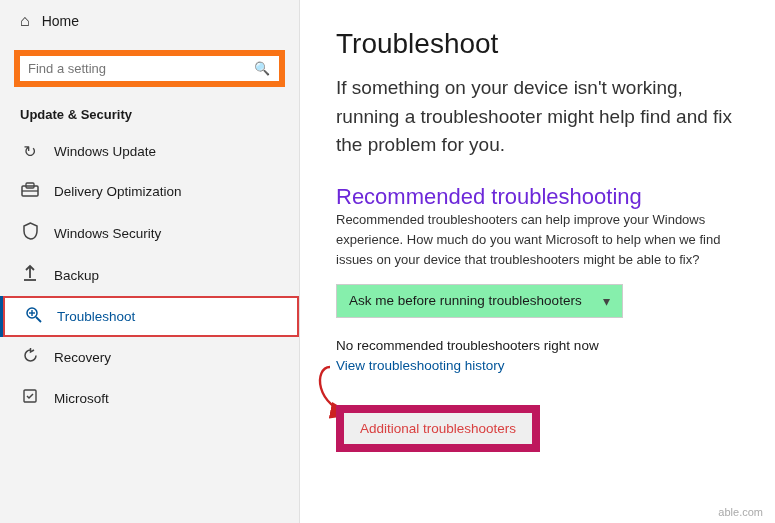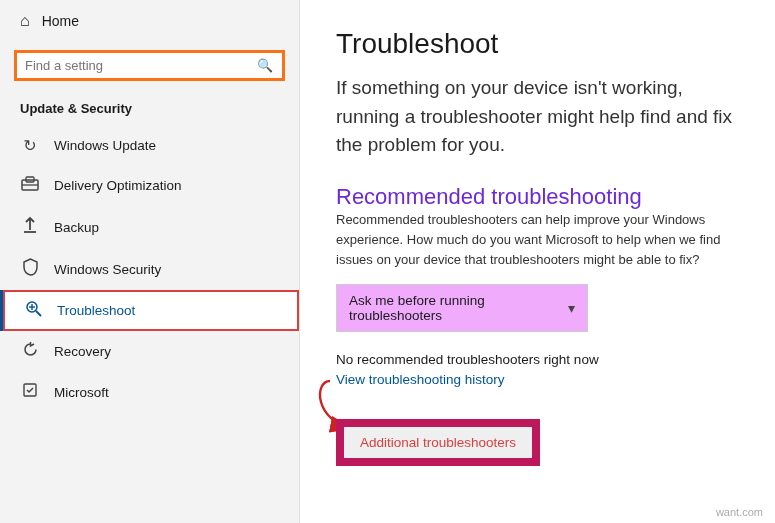--- a/index.html
+++ b/index.html
@@ -34,21 +34,21 @@
       color: #1a1a1a;
       cursor: pointer;
     }
     .sidebar-home .icon { margin-right: 12px; font-size: 16px; }
 
     .search-box {
       margin: 8px 14px 14px 14px;
       display: flex;
       align-items: center;
       background: #fff;
-      border: 3px solid #f97316;
+      border: 6px solid #f97316;
       padding: 5px 8px;
     }
     .search-box input {
       border: none;
       outline: none;
       flex: 1;
       font-size: 13px;
       background: transparent;
       color: #555;
     }
@@ -119,22 +119,22 @@
       color: #333;
       line-height: 1.55;
       margin-bottom: 14px;
     }
 
     .dropdown-select {
       display: flex;
       align-items: center;
       border: 1px solid #ccc;
       padding: 8px 12px;
-      width: 252px;
-      background: #f0abfc;
+      width: 287px;
+      background: #86efac;
       cursor: pointer;
       justify-content: space-between;
       margin-bottom: 20px;
       font-size: 13.5px;
       color: #1a1a1a;
     }
     .dropdown-arrow { font-size: 14px; color: #444; }
 
     .no-troubleshooter {
       font-size: 13.5px;
@@ -230,36 +230,36 @@
         <rect x="1" y="5" width="16" height="10" rx="1" stroke="#444" stroke-width="1.5" fill="none"></rect>
         <rect x="5" y="2" width="8" height="5" rx="1" stroke="#444" stroke-width="1.3" fill="none"></rect>
         <line x1="1" y1="10" x2="17" y2="10" stroke="#444" stroke-width="1.3"></line>
       </svg>
     </span>
     <span class="sidebar-item-label">Delivery Optimization</span>
   </div>
 
   <div class="sidebar-item">
     <span class="icon">
+      <svg width="17" height="18" viewBox="0 0 17 18" fill="none">
+        <path d="M8.5 1L2 4v5c0 4 3 7 6.5 8C15 17 15 9 15 9V4L8.5 1z" stroke="#444" stroke-width="1.5" fill="none"></path>
+      </svg>
+    </span>
+    <span class="sidebar-item-label">Windows Security</span>
+  </div>
+
+  <div class="sidebar-item">
+    <span class="icon">
       <svg width="16" height="18" viewBox="0 0 16 18" fill="none">
         <line x1="8" y1="14" x2="8" y2="2" stroke="#444" stroke-width="1.8"></line>
         <polyline points="4,6 8,2 12,6" stroke="#444" stroke-width="1.8" fill="none"></polyline>
         <line x1="2" y1="16" x2="14" y2="16" stroke="#444" stroke-width="1.8"></line>
       </svg>
     </span>
     <span class="sidebar-item-label">Backup</span>
-  </div>
-
-  <div class="sidebar-item">
-    <span class="icon">
-      <svg width="17" height="18" viewBox="0 0 17 18" fill="none">
-        <path d="M8.5 1L2 4v5c0 4 3 7 6.5 8C15 17 15 9 15 9V4L8.5 1z" stroke="#444" stroke-width="1.5" fill="none"></path>
-      </svg>
-    </span>
-    <span class="sidebar-item-label">Windows Security</span>
   </div>
 
   <div class="sidebar-item active" style="position:relative;">
     <div class="highlight-box"></div>
     <span class="icon" style="color:#005499;">
       <svg width="17" height="17" viewBox="0 0 17 17" fill="none">
         <circle cx="7" cy="7" r="5" stroke="#005499" stroke-width="1.5" fill="none"></circle>
         <line x1="11" y1="11" x2="16" y2="16" stroke="#005499" stroke-width="1.8"></line>
         <line x1="7" y1="4" x2="7" y2="10" stroke="#005499" stroke-width="1.4"></line>
         <line x1="4" y1="7" x2="10" y2="7" stroke="#005499" stroke-width="1.4"></line>
@@ -314,13 +314,13 @@
           <polygon points="0 0, 10 3.5, 0 7" fill="#cc2222"></polygon>
         </marker>
       </defs>
       <path d="M 30 10 C 10 10, 10 60, 60 70" stroke="#cc2222" stroke-width="3" fill="none" marker-end="url(#arrowhead)"></path>
     </svg>
 
     <button class="additional-troubleshooters-btn">Additional troubleshooters</button>
   </div>
 </div>
 
-<div class="watermark">want.com</div>
+<div class="watermark">able.com</div>
 
 </body></html>

